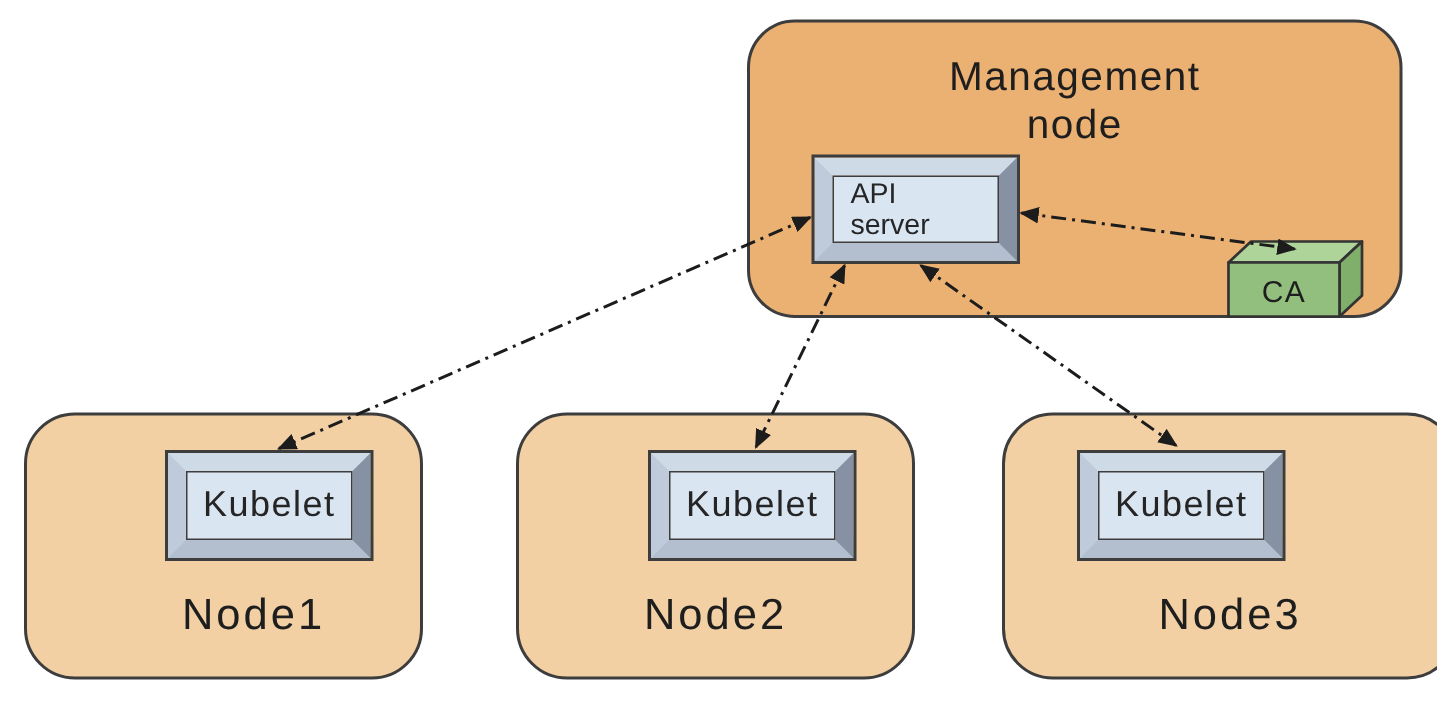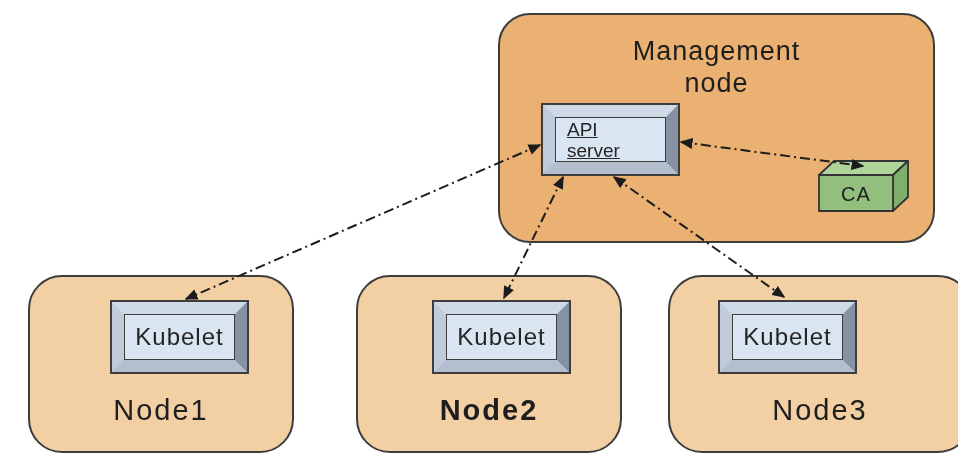--- a/index.html
+++ b/index.html
@@ -17,32 +17,32 @@
   }
 
   
   .big-box {
     position: absolute;
     box-sizing: border-box;
     border: 2px solid #3d3d3d;
   }
   .mgmt {
     left: 498px; top: 13px;
-    width: 437px; height: 230px;
+    width: 437px; height: 199px;
     background: #EBB173;
     border-radius: 32px;
   }
   .worker {
     top: 275px;
     width: 266px; height: 178px;
     background: #F3D0A4;
     border-radius: 34px;
   }
-  .node1 { left: 28px; }
-  .node2 { left: 356px; font-weight: bold; }
+  .node1 { left: 16px; padding-left: 20px; }
+  .node2 { left: 344px; }
   .node3 { left: 668px; width: 304px; }
 
   .box-title {
     position: absolute;
     width: 100%;
     text-align: center;
     color: #1e1e1e;
     white-space: pre-line;
   }
   .mgmt-title {
@@ -78,21 +78,20 @@
     justify-content: center;
     color: #252525;
   }
   .api-bevel { left: 543px; top: 105px; width: 135px; height: 69px; }
   .api-face {
     justify-content: flex-start;
     padding-left: 11px;
     font-size: 19px;
     line-height: 21px;
     white-space: pre-line;
-    text-decoration: underline;
   }
   .kubelet-bevel { top: 302px; width: 135px; height: 70px; }
   .kb1 { left: 112px; }
   .kb2 { left: 434px; }
   .kb3 { left: 720px; }
   .kubelet-face { font-size: 24px; letter-spacing: 1px; }
 
   
   .overlay {
     position: absolute;

